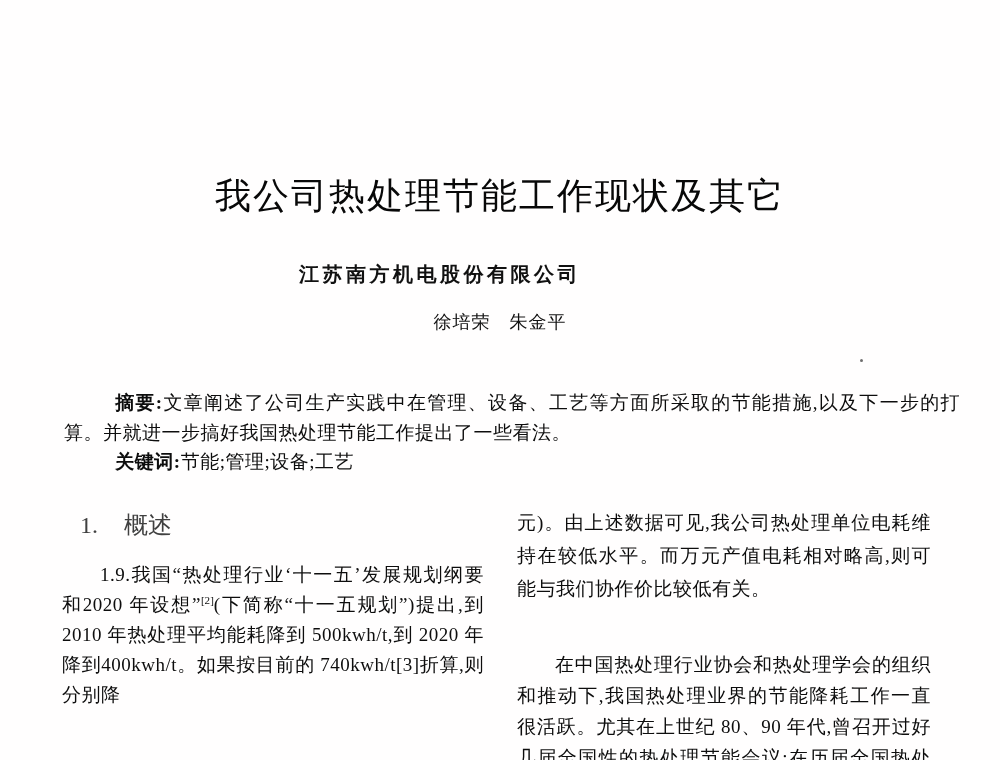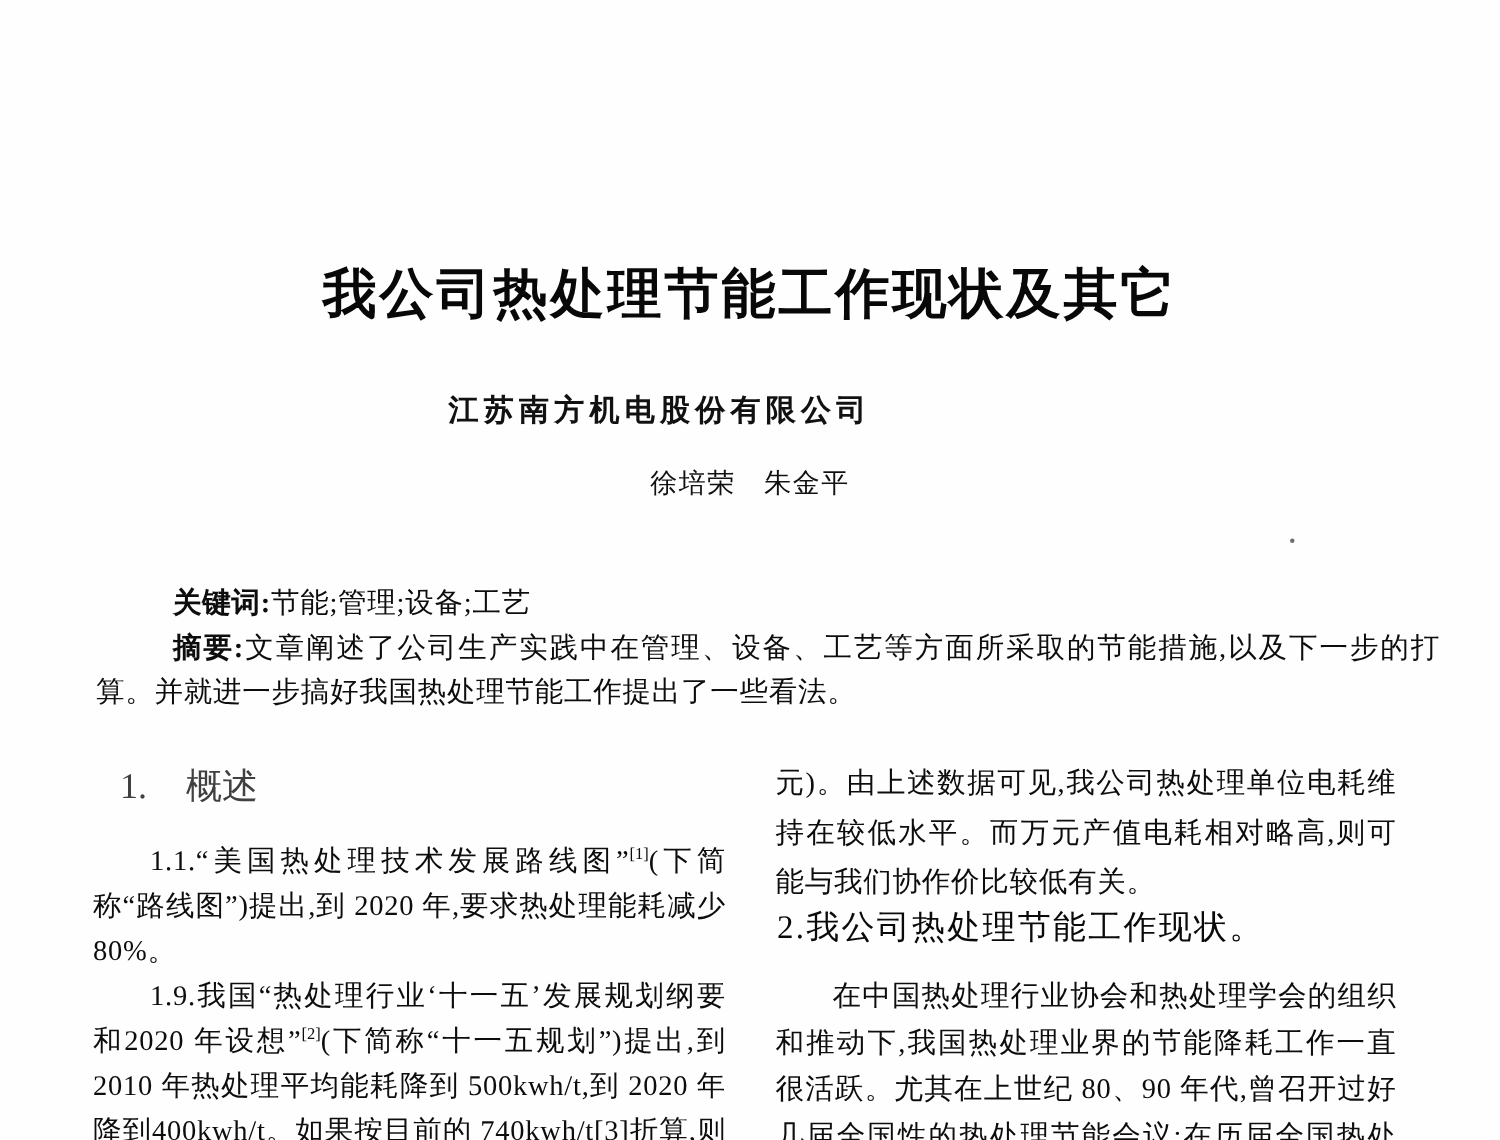--- a/index.html
+++ b/index.html
@@ -9,21 +9,21 @@
     background:#fffefe;
     overflow:hidden;
     color:#0d0d0d;
     font-family:"Liberation Serif","DejaVu Serif",serif;
   }
   
   .title{
     position:absolute;top:176px;left:0;width:1000px;
     margin:0;text-align:center;
     font-family:"Liberation Sans","DejaVu Sans",sans-serif;
-    font-weight:700;font-size:36px;line-height:40px;letter-spacing:2px;
+    font-weight:400;font-size:36px;line-height:40px;letter-spacing:2px;
     color:#080808;
   }
   .affiliation{
     position:absolute;top:261px;left:0;width:880px;
     text-align:center;
     font-size:20px;line-height:26px;letter-spacing:3.5px;
     font-weight:600;color:#111;
   }
   .authors{
     position:absolute;top:310px;left:0;width:1000px;
@@ -70,36 +70,34 @@
 
   <h1 class="title">我公司热处理节能工作现状及其它</h1>
 
   <div class="affiliation">江苏南方机电股份有限公司</div>
 
   <div class="authors">徐培荣　朱金平</div>
 
   <div class="artifact-dot"></div>
 
   <div class="front">
+    <p><span class="lbl">摘要:</span><span>文章阐述了公司生产实践中在管理、设备、工艺等方面所采取的节能措施,以及下一步的打算。并就进一步搞好我国热处理节能工作提出了一些看法。</span></p>
     <p><span class="lbl">关键词:</span><span>节能;管理;设备;工艺</span></p>
-    <p><span class="lbl">摘要:</span><span>文章阐述了公司生产实践中在管理、设备、工艺等方面所采取的节能措施,以及下一步的打算。并就进一步搞好我国热处理节能工作提出了一些看法。</span></p>
   </div>
 
   <div class="sec-h1">
     <span class="sec-num">1.</span><span class="sec-title">概述</span>
   </div>
 
   <div class="col left-body">
-    <p><span>1.1.“美国热处理技术发展路线图”</span><sup>[1]</sup><span>(下简称“路线图”)提出,到 2020 年,要求热处理能耗减少80%。</span></p>
     <p><span>1.9.我国“热处理行业‘十一五’发展规划纲要和2020 年设想”</span><sup>[2]</sup><span>(下简称“十一五规划”)提出,到 2010 年热处理平均能耗降到 500kwh/t,到 2020 年降到400kwh/t。如果按目前的 740kwh/t[3]折算,则分别降</span></p>
   </div>
 
   <div class="col right-p1">
     <p class="noindent">元)。由上述数据可见,我公司热处理单位电耗维持在较低水平。而万元产值电耗相对略高,则可能与我们协作价比较低有关。</p>
   </div>
 
-  <div class="sec-h2">2.我公司热处理节能工作现状。</div>
 
   <div class="col right-p2">
     <p>在中国热处理行业协会和热处理学会的组织和推动下,我国热处理业界的节能降耗工作一直很活跃。尤其在上世纪 80、90 年代,曾召开过好几届全国性的热处理节能会议;在历届全国热处理经验交流会</p>
   </div>
 
 </div>
 
 </body></html>

